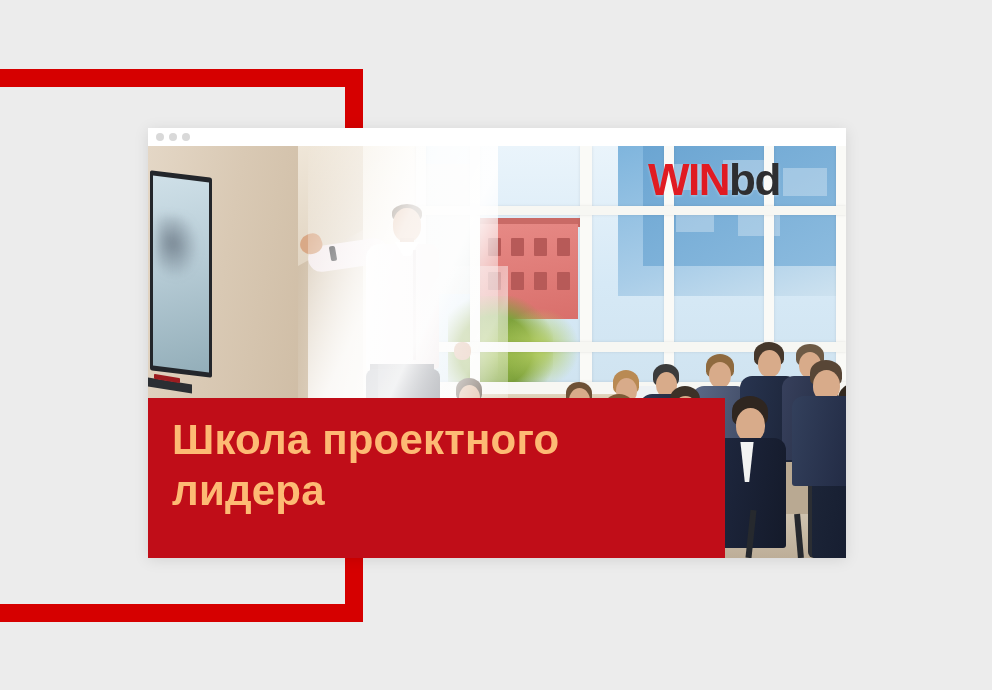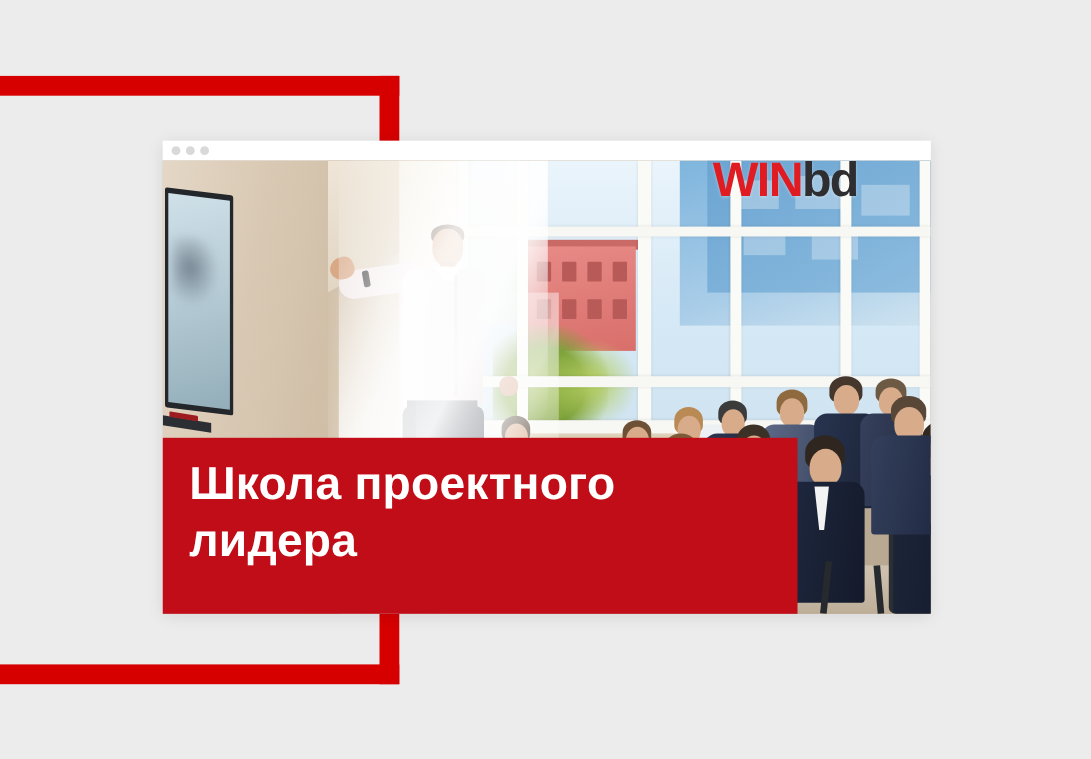--- a/index.html
+++ b/index.html
@@ -313,33 +313,33 @@
     width: 577px;
     height: 160px;
     background: #c00d18;
     z-index: 30;
   }
   #title-text {
     position: absolute;
     left: 24px;
     top: 16px;
     width: 520px;
-    color: #ffffff;
+    color: #fdba74;
     font-family: "Liberation Sans", sans-serif;
     font-size: 42px;
     font-weight: bold;
     line-height: 1.22;
     letter-spacing: 0.2px;
   }
 
   
   #logo {
     position: absolute;
     left: 648px;
-    top: 142px;
+    top: 158px;
     font-family: "Liberation Sans", sans-serif;
     font-size: 44px;
     font-weight: bold;
     letter-spacing: -1.5px;
     line-height: 1;
     z-index: 25;
     text-shadow: 0 1px 3px rgba(255,255,255,0.35);
   }
   #logo-win { color: #e01b22; }
   #logo-bd  { color: #2e2e30; }

